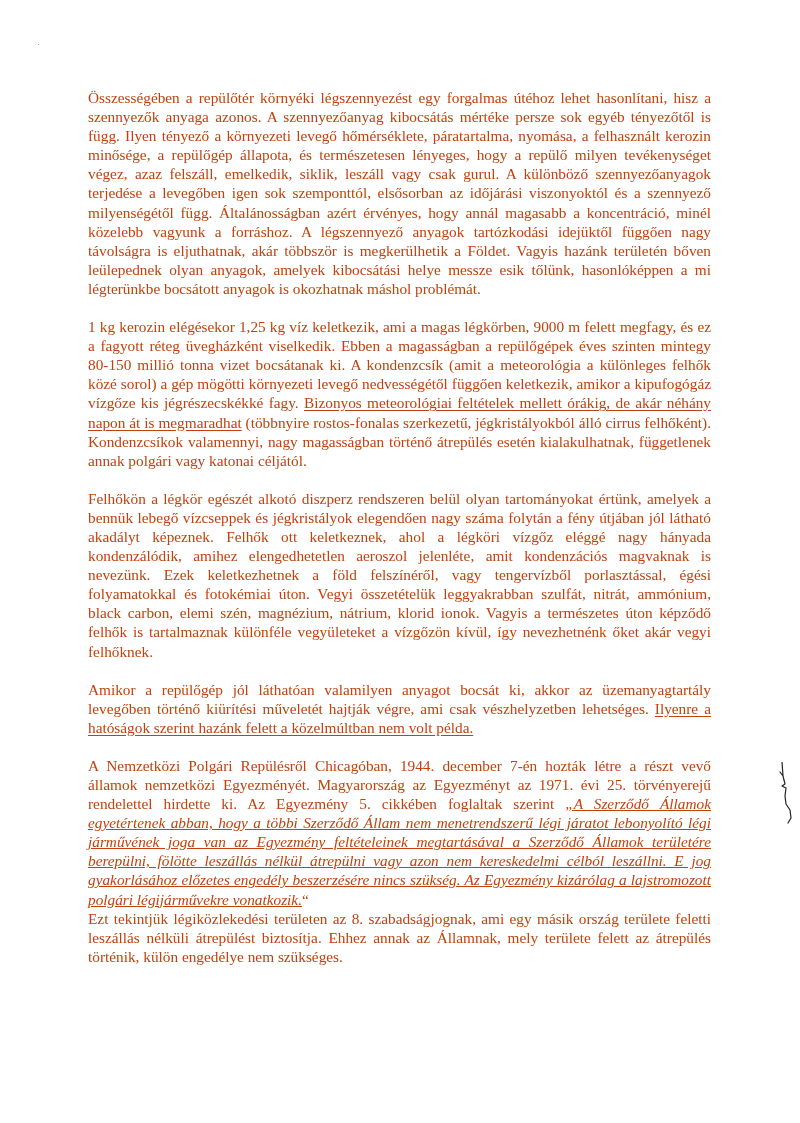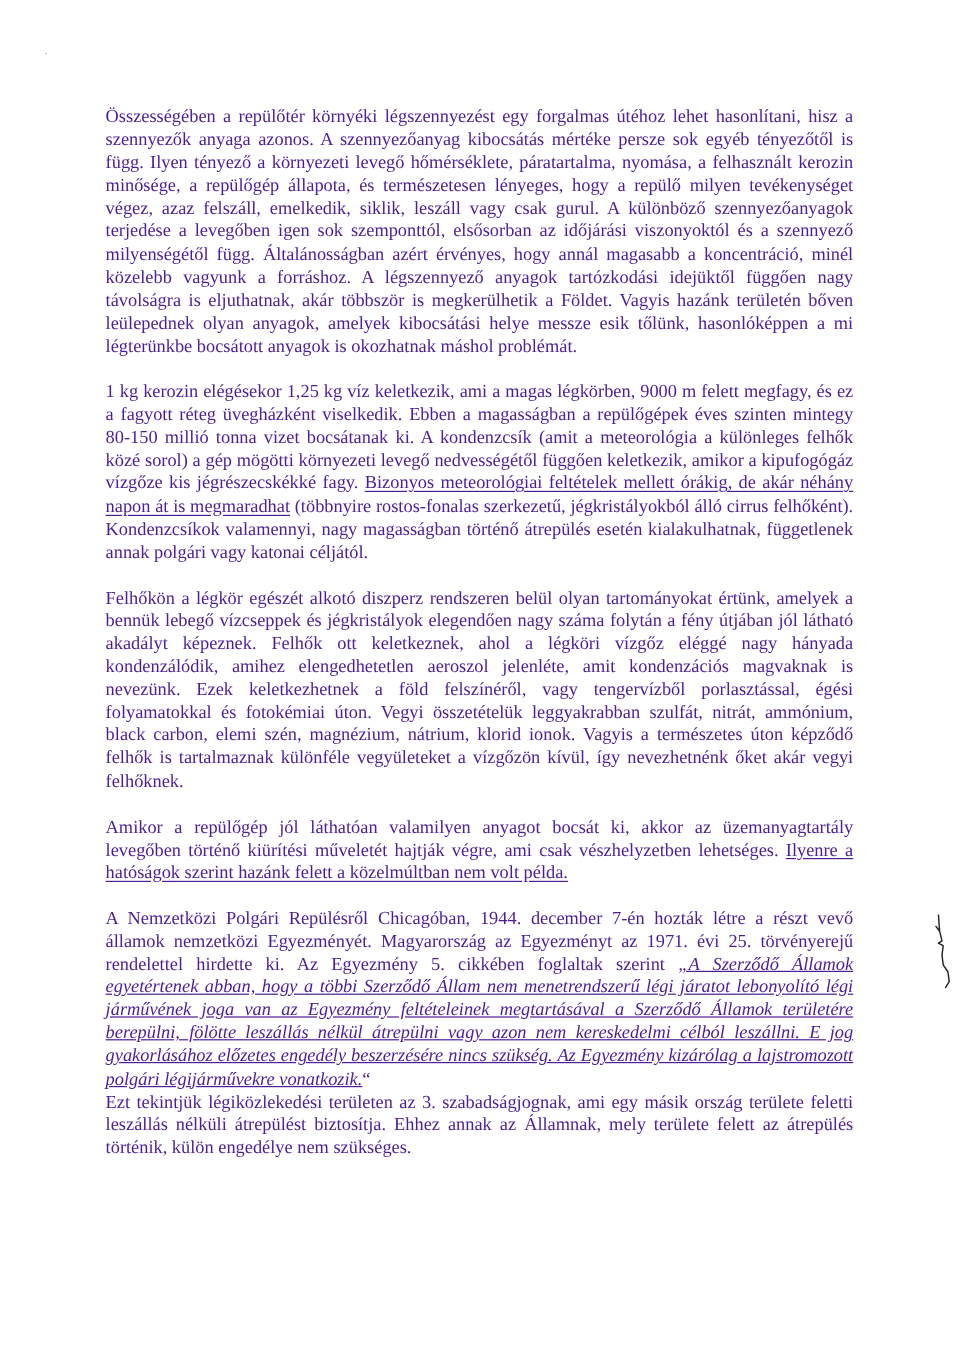--- a/index.html
+++ b/index.html
@@ -5,21 +5,21 @@
   html, body { margin: 0; padding: 0; background: #ffffff; }
   body { width: 800px; height: 1123px; position: relative; overflow: hidden; }
   .page {
     position: absolute;
     left: 88px;
     top: 88px;
     width: 623px;
     font-family: "Liberation Serif", "DejaVu Serif", serif;
     font-size: 15.3px;
     line-height: 19.1px;
-    color: #4c1d95;
+    color: #c2410c;
   }
   .para {
     margin: 0 0 19px 0;
     text-align: justify;
     text-align-last: left;
   }
   .para.tight { margin-bottom: 0; }
   .u { text-decoration: underline; text-underline-offset: 2px; }
   .i { font-style: italic; text-decoration: underline; }
   .scan-dot {
@@ -52,20 +52,20 @@
 
   <p class="para">
     <span>Amikor a repülőgép jól láthatóan valamilyen anyagot bocsát ki, akkor az üzemanyagtartály levegőben történő kiürítési műveletét hajtják végre, ami csak vészhelyzetben lehetséges. </span><span class="u">Ilyenre a hatóságok szerint hazánk felett a közelmúltban nem volt példa.</span>
   </p>
 
   <p class="para tight">
     <span>A Nemzetközi Polgári Repülésről Chicagóban, 1944. december 7-én hozták létre a részt vevő államok nemzetközi Egyezményét. Magyarország az Egyezményt az 1971. évi 25. törvényerejű rendelettel hirdette ki. Az Egyezmény 5. cikkében foglaltak szerint </span><span class="i">„A Szerződő Államok egyetértenek abban, hogy a többi Szerződő Állam nem menetrendszerű légi járatot lebonyolító légi járművének joga van az Egyezmény feltételeinek megtartásával a Szerződő Államok területére berepülni, fölötte leszállás nélkül átrepülni vagy azon nem kereskedelmi célból leszállni. E jog gyakorlásához előzetes engedély beszerzésére nincs szükség. Az Egyezmény kizárólag a lajstromozott polgári légijárművekre vonatkozik.</span><span>“</span>
   </p>
 
   <p class="para">
-    <span>Ezt tekintjük légiközlekedési területen az 3. szabadságjognak, ami egy másik ország területe feletti leszállás nélküli átrepülést biztosítja. Ehhez annak az Államnak, mely területe felett az átrepülés történik, külön engedélye nem szükséges.</span>
+    <span>Ezt tekintjük légiközlekedési területen az 8. szabadságjognak, ami egy másik ország területe feletti leszállás nélküli átrepülést biztosítja. Ehhez annak az Államnak, mely területe felett az átrepülés történik, külön engedélye nem szükséges.</span>
   </p>
 
 </div>
 
 <svg class="handmark" viewBox="0 0 20 62" xmlns="http://www.w3.org/2000/svg">
   <path d="M6 0 L7 14 L4 10 M7 14 L9 22 L6 24 L10 26 L9 34 L10 42 L14 48 L15 56 L12 61" fill="none" stroke="#222" stroke-width="1.2" stroke-linecap="round" stroke-linejoin="round"></path>
 </svg>
 
 </body></html>

